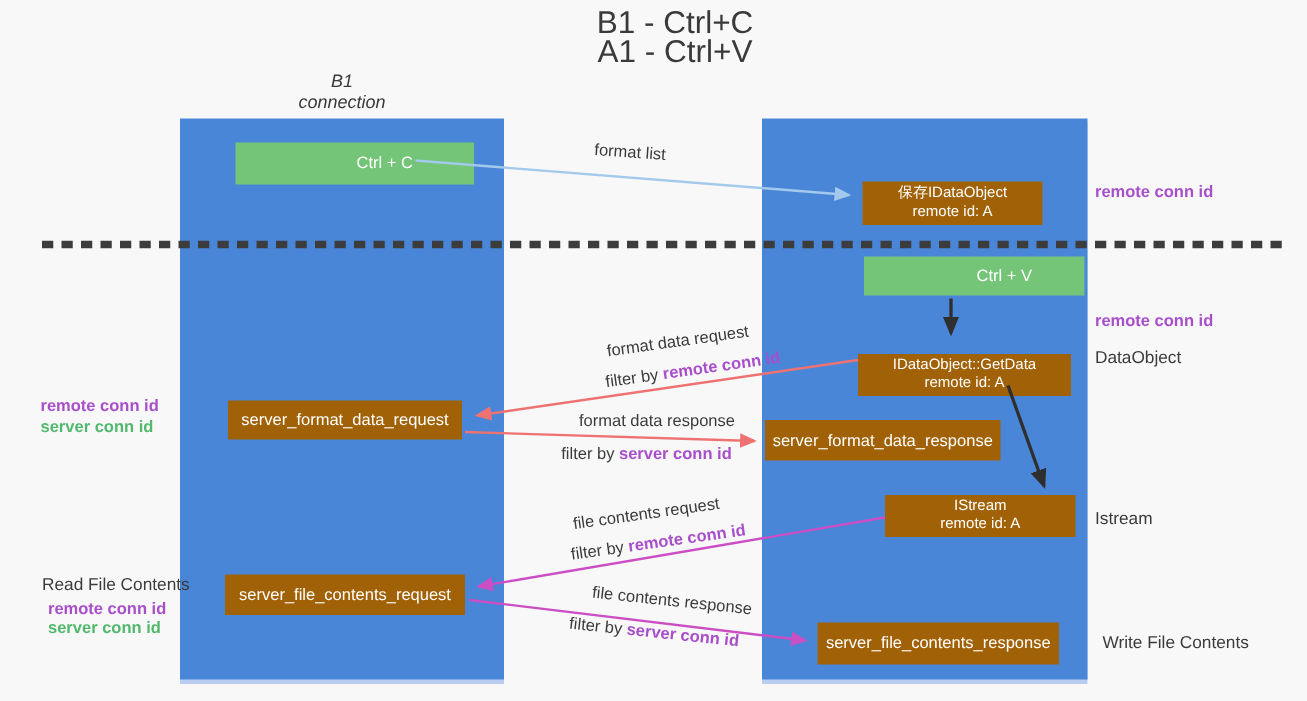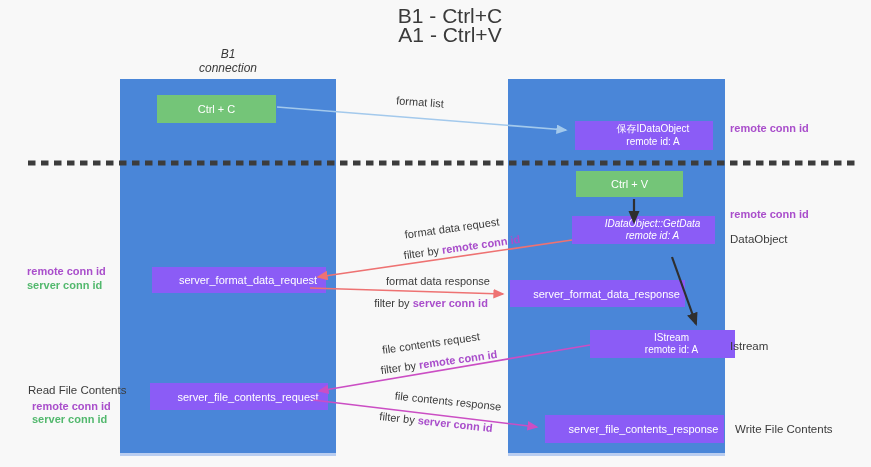--- a/index.html
+++ b/index.html
@@ -13,27 +13,27 @@
   
   .ll-header{text-align:center;font-size:12px;line-height:14px;color:#3a3a3a;font-style:italic;}
   .ll-header.left{left:120px;top:47px;width:216px;}
   .ll-header.right{left:508px;top:49px;width:217px;}
   
   .column{background:#4a86d8;box-shadow:0 3px 0 #b9cdf0;z-index:1;}
   .column.left{left:120px;top:79px;width:216px;height:374px;}
   .column.right{left:508px;top:79px;width:217px;height:374px;}
   
   .node{z-index:2;color:#fff;display:flex;flex-direction:column;align-items:center;justify-content:center;text-align:center;}
-  .node.green{background:#74c578;font-size:11px;}
-  .node.orange{background:#8b5cf6;font-size:11px;padding-left:18px;}
+  .node.green{background:#74c578;font-size:11px;padding-left:40px;}
+  .node.orange{background:#a16207;font-size:11px;}
   .node .l2{font-size:10px;line-height:12.5px;}
   .n-ctrlc{left:157px;top:95px;width:119px;height:28px;}
   .n-save{left:575px;top:121px;width:120px;height:29px;}
   .n-ctrlv{left:576px;top:171px;width:107px;height:26px;}
-  .n-getdata{left:572px;top:216px;width:125px;height:28px;font-style:italic;}
+  .n-getdata{left:572px;top:236px;width:142px;height:28px;}
   .n-fmtreq{left:152px;top:267px;width:156px;height:26px;}
   .n-fmtresp{left:510px;top:280px;width:157px;height:27px;}
   .n-istream{left:590px;top:330px;width:127px;height:28px;}
   .n-filereq{left:150px;top:383px;width:160px;height:27px;}
   .n-fileresp{left:545px;top:415px;width:161px;height:28px;}
   
   svg.overlay{position:absolute;left:0;top:0;z-index:3;}
   
   .edge-label{z-index:6;font-size:11px;line-height:13px;text-align:center;color:#3b3b3b;white-space:nowrap;}
   .edge-label .idv{color:#a94ecb;font-weight:bold;}

